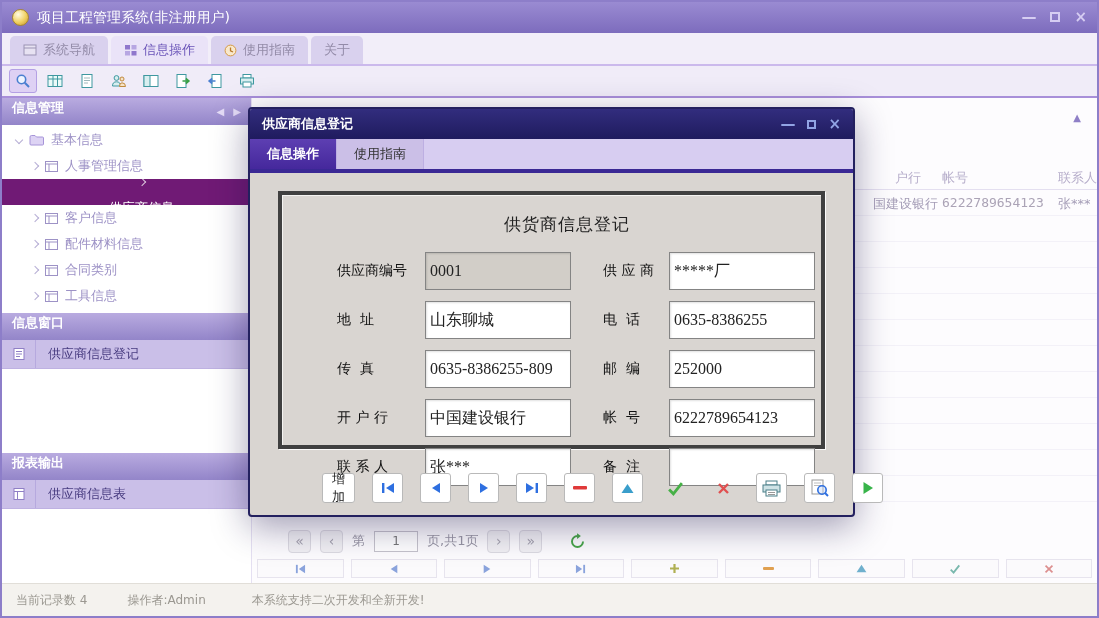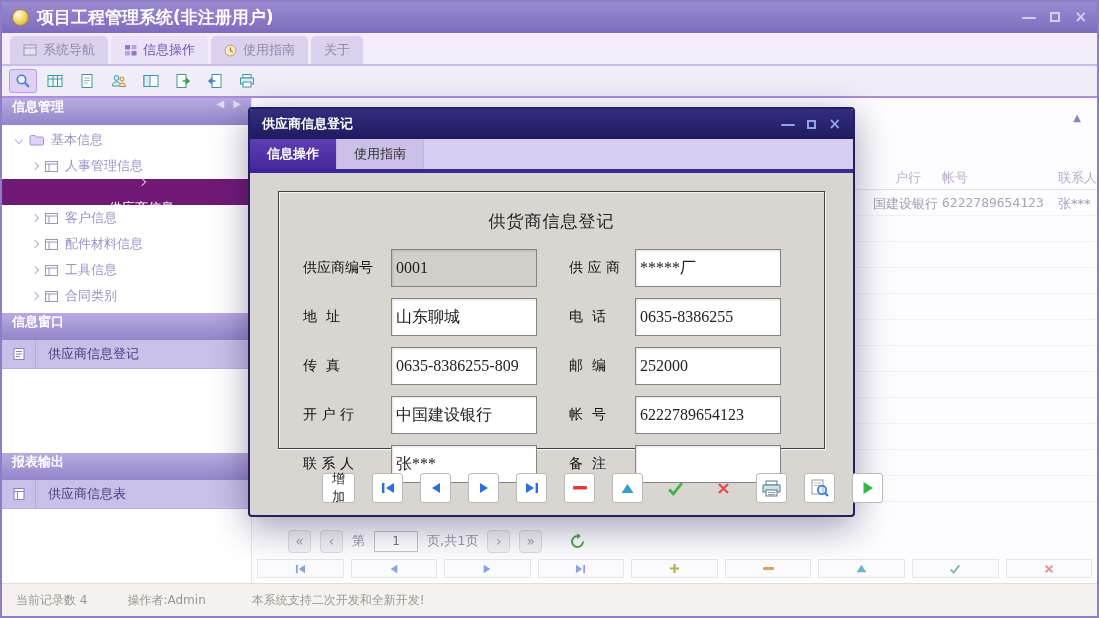--- a/index.html
+++ b/index.html
@@ -4,21 +4,21 @@
 <style>
   * { box-sizing:border-box; margin:0; padding:0; }
   body { width:1099px; height:618px; font-family:"DejaVu Sans","Liberation Sans",sans-serif; font-size:13px; cursor:default; }
   .window { position:relative; width:1099px; height:618px; background:#fff; border:2px solid #8d7ec9; overflow:hidden; }
 
   
   .titlebar { position:absolute; left:0; top:0; right:0; height:31px;
     background:linear-gradient(#9a8bd2,#7d6cbd); display:flex; align-items:center; padding:0 10px; gap:8px; }
   .logo { width:17px; height:17px; border-radius:50%; flex:none;
     background:radial-gradient(circle at 35% 30%, #fffbe4, #f0d060 55%, #c09030); border:1px solid #a8862c; }
-  .titlebar .ttl { color:#fff; font-weight:bold; font-size:17px; }
+  .titlebar .ttl { color:#fff; font-weight:normal; font-size:14px; }
   .win-controls { margin-left:auto; display:flex; align-items:center; gap:14px; color:#d6cdf2; }
   .wc { font-size:15px; line-height:1; font-weight:bold; }
   .maxbox { display:inline-block; width:10px; height:10px; border:2px solid #d6cdf2; }
 
   
   .tabbar { position:absolute; left:0; top:31px; right:0; height:33px; background:#f2eef9;
     border-bottom:2px solid #cbb9ec; display:flex; align-items:flex-end; padding-left:8px; gap:3px;text-align:right; }
   .tab { height:28px; padding:0 13px; display:flex; align-items:center; gap:6px; background:#d9d1ee;
     border-radius:5px 5px 0 0; color:#938ba8; }
   .tab.active { background:#eae3f8; color:#6a54b8; }
@@ -29,21 +29,21 @@
   .tbtn { width:28px; height:24px; display:flex; align-items:center; justify-content:center;
     border-radius:3px; border:1px solid transparent; }
   .tbtn.active { background:#ded1f4; border-color:#b4a0e4; }
 
   
   .main { position:absolute; left:0; top:96px; right:0; bottom:33px; background:#fff; }
 
   
   .sidebar { position:absolute; left:0; top:0; width:250px; height:100%; background:#fff; border-right:1px solid #e5e0f2; }
   .shead { height:27px; background:linear-gradient(#b9abe0,#9385c9); color:#fff; font-weight:bold;
-    display:flex; align-items:flex-start; padding:0 10px; }
+    display:flex; align-items:flex-end; padding:8px 10px; }
   .shead .sp { margin-left:auto; display:flex; gap:9px; color:#e4dcf6; font-size:10px; font-weight:normal; }
   .tree { padding:2px 0 4px 0; }
   .trow { height:26px; display:flex; align-items:center; gap:7px; padding-left:14px; color:#9d92c6; }
   .trow.child { padding-left:30px; }
   .trow.selected { background:#701a75; color:#fff;flex-direction:column; }
   .chev { width:6px; height:6px; border-right:1.6px solid currentColor; border-bottom:1.6px solid currentColor;
     transform:rotate(-45deg); opacity:.75; flex:none; }
   .chev.down { transform:rotate(45deg); }
   .side-item { height:29px; background:#cabfe8; display:flex; align-items:center; color:#483c80; border-bottom:1px solid #beb1e2; }
   .side-item .icol { width:34px; height:100%; display:flex; align-items:center; justify-content:center; border-right:1px solid #b6a9de; }
@@ -87,21 +87,21 @@
     display:flex; align-items:center; padding:0 12px; border-radius:2px 2px 0 0; }
   .mtitle .win-controls { color:#92a4e4; gap:12px; }
   .mtitle .maxbox { border-color:#92a4e4; width:9px; height:9px; }
   .mtabs { height:30px; background:#d7cdf1; display:flex; }
   .mtab { width:87px; display:flex; align-items:center; justify-content:center; color:#333;
     background:#cbbfe7; border-right:1px solid #bdafe2; }
   .mtab.active { background:linear-gradient(#5d3fb2,#45289c); color:#fff; font-weight:bold; }
   .mtabline { height:4px; background:#3a2894; }
   .mbody { position:relative; height:342px; }
   .groupbox { position:absolute; left:28px; right:28px; top:18px; height:258px;
-    border:1px solid #404040; box-shadow:1px 1px 0 rgba(255,255,255,.9), inset 1px 1px 0 rgba(255,255,255,.7); }
+    border:4px solid #404040; box-shadow:1px 1px 0 rgba(255,255,255,.9), inset 1px 1px 0 rgba(255,255,255,.7);padding-left:31px; }
   .ftitle { text-align:center; margin-top:18px; font-size:17px; color:#222; letter-spacing:1px; }
   .fgrid { display:grid; grid-template-columns:88px 148px 96px 148px; row-gap:11px; margin:16px 12px 0 24px; align-items:center; }
   .fl { font-size:14px; color:#111; white-space:pre; }
   .fl.r { padding-left:30px; }
   .fin { width:146px; height:38px; border:1px solid #848484; background:#fff; font-size:16px; padding:0 4px;
     color:#222; font-family:Liberation Serif, serif; box-shadow:inset 1px 1px 2px rgba(0,0,0,.12); }
   .fin.ro { background:#d2cec8; }
   .dbtns { position:absolute; left:72px; bottom:12px; display:flex; align-items:center; gap:17px; }
   .dbtn { min-width:31px; height:30px; background:#fff; border:1px solid #b9b9b9; border-radius:3px;
     display:flex; align-items:center; justify-content:center; }
@@ -264,30 +264,30 @@
             </svg>
           <span>配件材料信息</span>
         </div>
         <div class="trow child">
           <span class="chev"></span>
           <svg width="13" height="11">
               <rect x="0.5" y="0.5" width="12" height="10" fill="none" stroke="currentColor"></rect>
               <line x1="0.5" y1="3" x2="12.5" y2="3" stroke="currentColor"></line>
               <line x1="4" y1="3" x2="4" y2="10.5" stroke="currentColor"></line>
             </svg>
-          <span>工具信息</span>
+          <span>合同类别</span>
         </div>
         <div class="trow child">
           <span class="chev"></span>
           <svg width="13" height="11">
               <rect x="0.5" y="0.5" width="12" height="10" fill="none" stroke="currentColor"></rect>
               <line x1="0.5" y1="3" x2="12.5" y2="3" stroke="currentColor"></line>
               <line x1="4" y1="3" x2="4" y2="10.5" stroke="currentColor"></line>
             </svg>
-          <span>合同类别</span>
+          <span>工具信息</span>
         </div>
       </div>
 
       <div class="shead">
         <span>信息窗口</span>
       </div>
       <div class="side-item">
         <span class="icol">
           <svg width="12" height="12">
               <rect x="1" y="0.5" width="10" height="11" fill="#fff" stroke="#8f7fc5"></rect>

